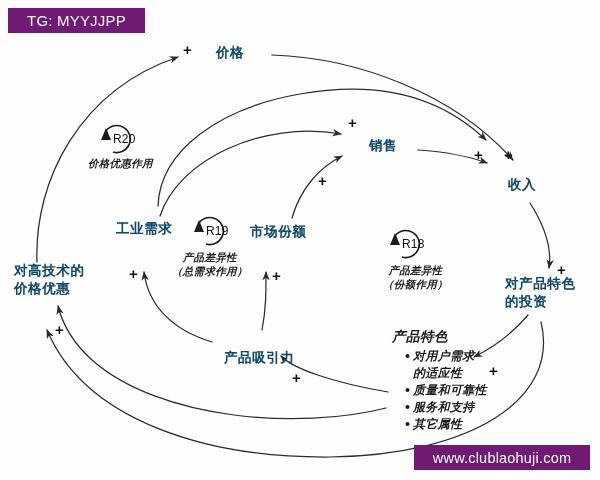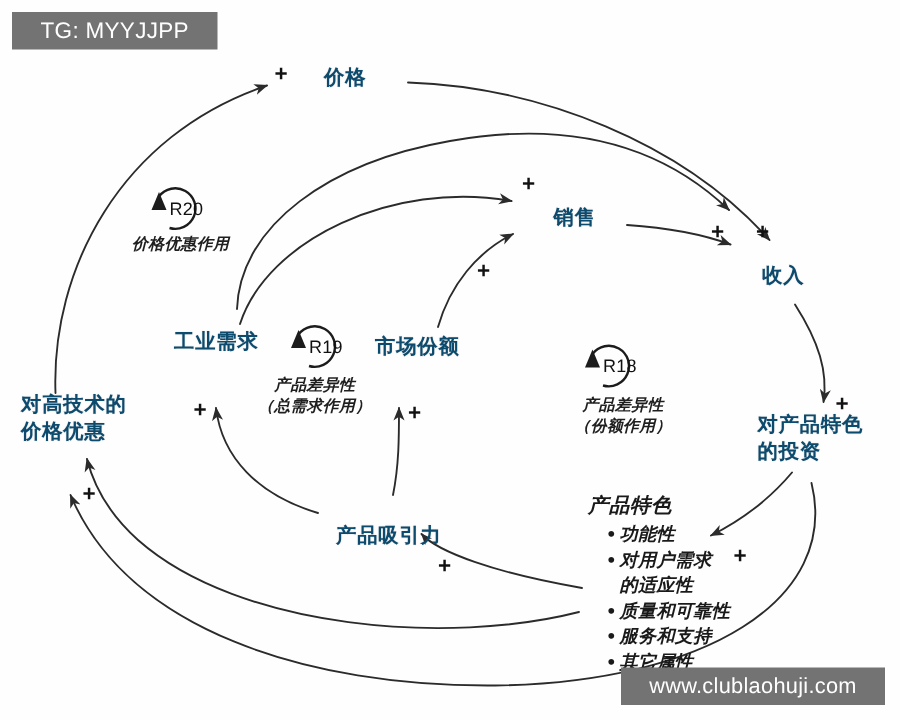--- a/index.html
+++ b/index.html
@@ -103,21 +103,21 @@
     font-size: 11px;
     color: #1a1a1a;
   }
   .features-list li.cont::before {
     content: "";
     display: inline-block;
     width: 9px;
   }
   .watermark {
     position: absolute;
-    background: #737373;
+    background: #701a75;
     color: #ffffff;
     font-family: "Liberation Sans", "DejaVu Sans", sans-serif;
     display: flex;
     align-items: center;
     justify-content: center;
     letter-spacing: 0.2px;
   }
   #wm-top {
     left: 8px;
     top: 8px;
@@ -210,21 +210,20 @@
   <div class="node-label" style="left:116px; top:220px;">工业需求</div>
 
   <div class="node-label two-line" style="left:14px; top:262px; width:94px;">
     <span>对高技术的</span><br>
     <span>价格优惠</span>
   </div>
 
   <div class="features-title" style="left:392px; top:328px;">产品特色</div>
 
   <ul class="features-list" style="left:404px; top:348px;">
-    <li>功能性</li>
     <li>对用户需求</li>
     <li class="cont">的适应性</li>
     <li>质量和可靠性</li>
     <li>服务和支持</li>
     <li>其它属性</li>
   </ul>
 
   <div class="loop-id" style="left:113px; top:132px;">R20</div>
   <div class="loop-sub" style="left:88px; top:157px;">价格优惠作用</div>
 

